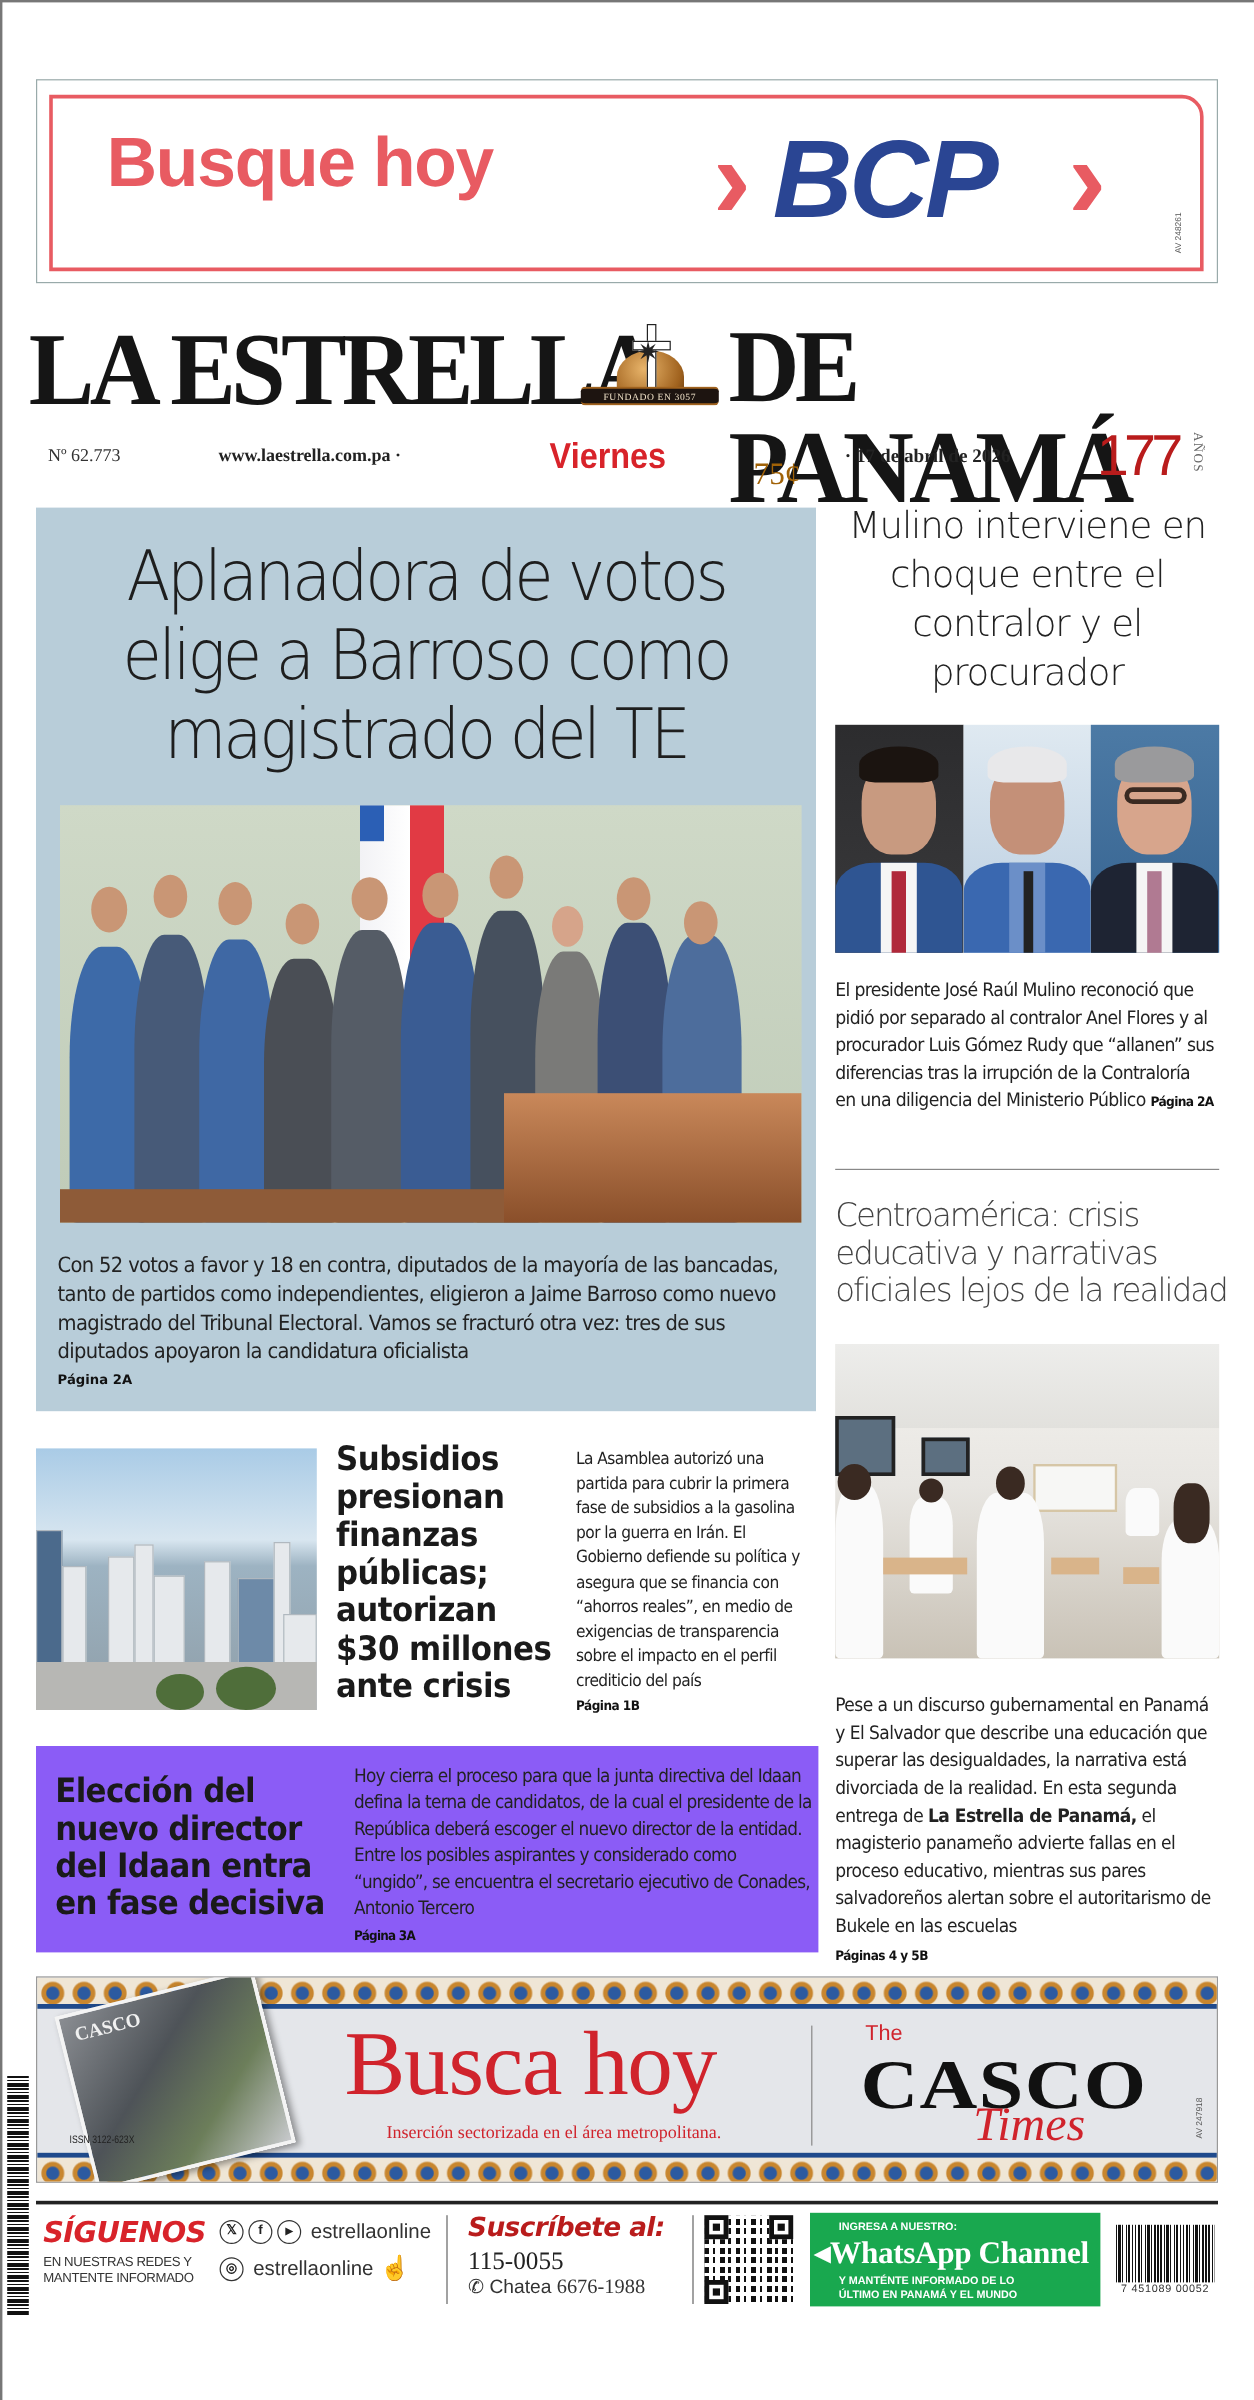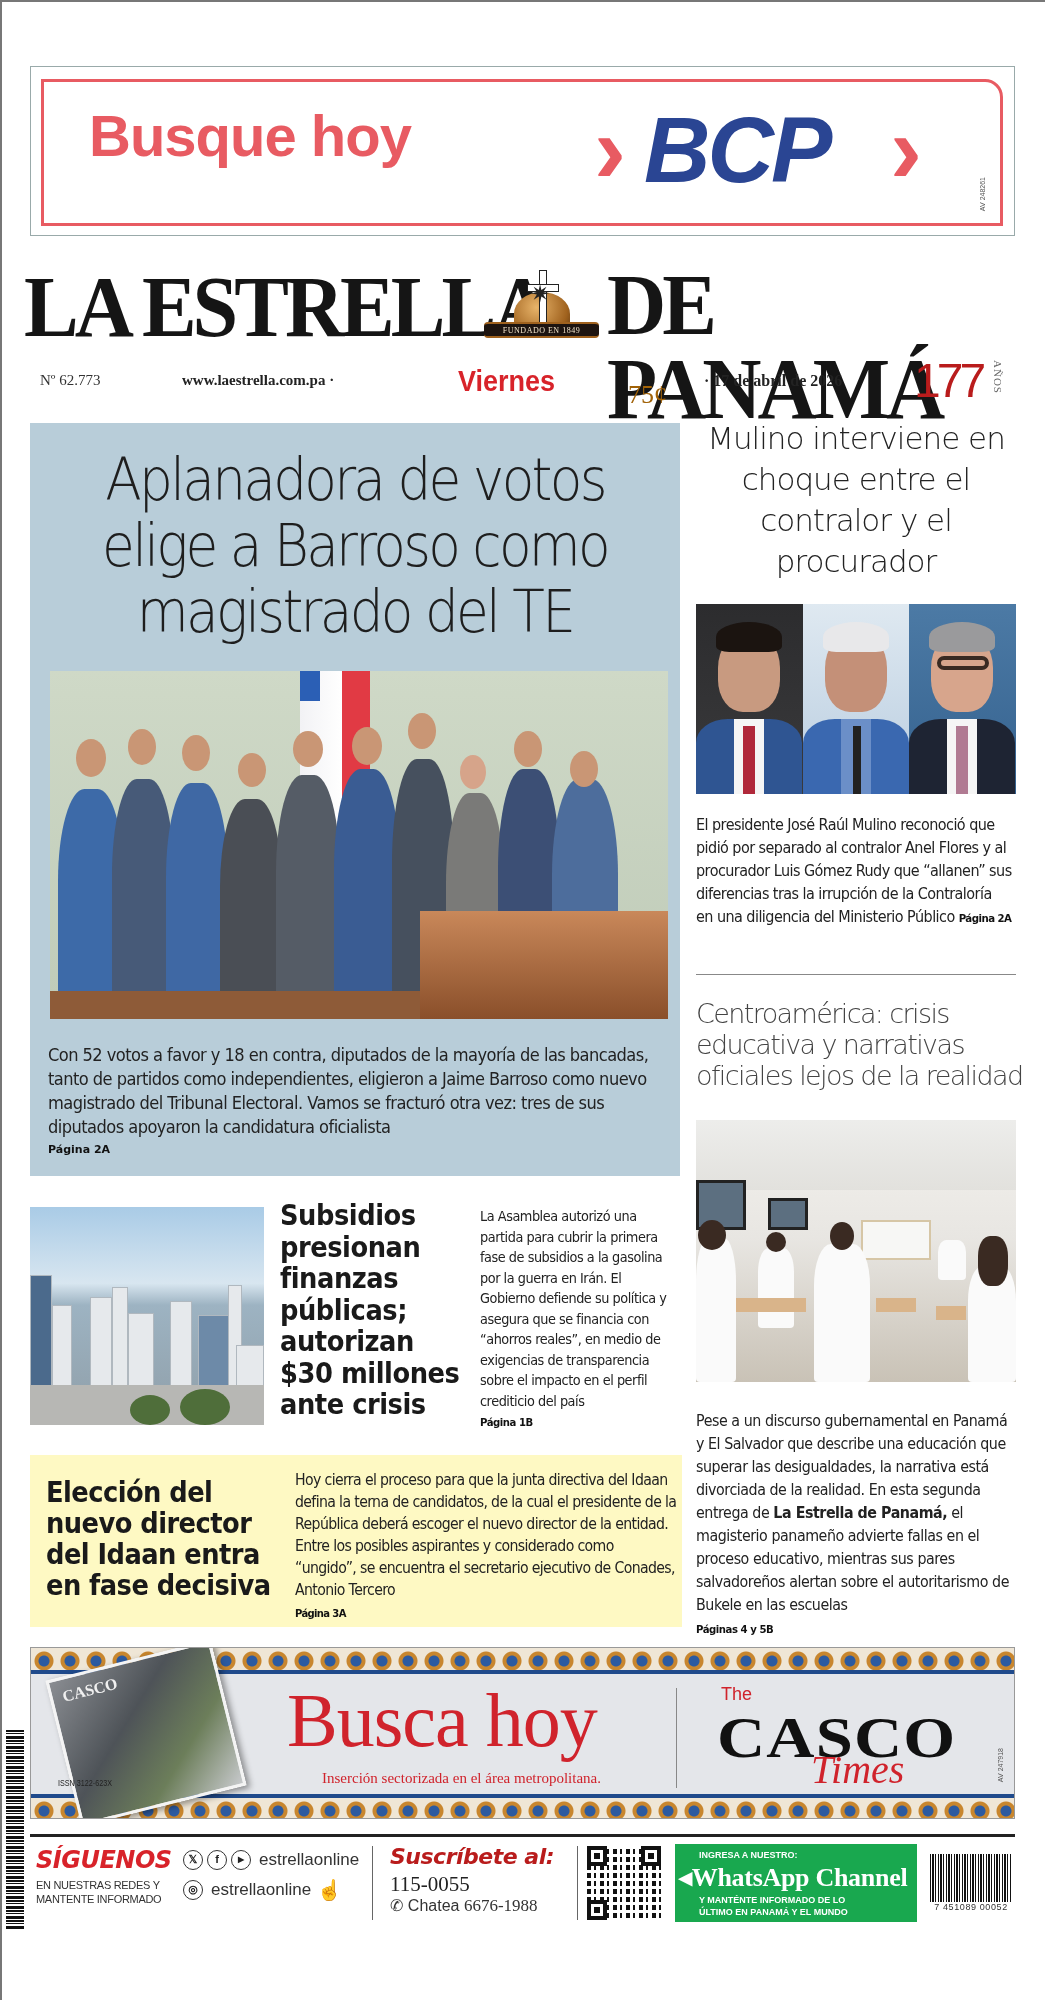--- a/index.html
+++ b/index.html
@@ -81,21 +81,21 @@
   .centro-body b { font-weight: bold; }
 
   
   .subsidios-photo { position: absolute; left: 30px; top: 1207px; width: 234px; height: 218px; overflow: hidden; background: linear-gradient(#a9cbe6 0%, #d8e6f0 35%, #9db3c2 45%, #8f9ea8 100%); }
   .subsidios-photo .bldg { position: absolute; bottom: 0; background: #e6e9ec; border: 1px solid #b0b8bf; }
   .subsidios-photo .tree { position: absolute; bottom: 0; border-radius: 50%; background: #4f6e3a; }
   .subsidios-title { position: absolute; left: 280px; top: 1200px; width: 200px; font-family: "DejaVu Sans", sans-serif; font-weight: bold; font-size: 28px; line-height: 31.5px; color: #1a1a1a; letter-spacing: -0.5px; transform: scaleX(0.92); transform-origin: left; }
   .subsidios-body { position: absolute; left: 480px; top: 1206px; width: 215px; font-family: "DejaVu Sans", sans-serif; font-size: 14px; line-height: 20.5px; color: #222; letter-spacing: -0.5px; transform: scaleX(0.92); transform-origin: left; }
 
   
-  .idaan-box { position: absolute; left: 30px; top: 1455px; width: 652px; height: 172px; background: #fef9c3; }
+  .idaan-box { position: absolute; left: 30px; top: 1455px; width: 652px; height: 172px; background: #8b5cf6; }
   .idaan-title { position: absolute; left: 16px; top: 22px; width: 250px; font-family: "DejaVu Sans", sans-serif; font-weight: bold; font-size: 28px; line-height: 31px; color: #1a1a1a; letter-spacing: -0.6px; transform: scaleX(0.92); transform-origin: left; }
   .idaan-body { position: absolute; left: 265px; top: 14px; width: 420px; font-family: "DejaVu Sans", sans-serif; font-size: 15.5px; line-height: 22px; color: #222; letter-spacing: -0.7px; transform: scaleX(0.91); transform-origin: left; }
 
   
   .ad-casco { position: absolute; left: 30px; top: 1647px; width: 985px; height: 172px; border: 1px solid #999; background: #e4e6ea; overflow: hidden; }
   .tile-band { position: absolute; left: 0; width: 985px; height: 26px; background:
       radial-gradient(circle at 50% 50%, #2c5aa0 0 5px, transparent 6px) 0 0/26px 26px,
       radial-gradient(circle at 50% 50%, #c8862e 0 9px, transparent 10px) 0 0/26px 26px,
       #efe6d6; border-bottom: 4px solid #1f4a8c; }
   .tile-band.bottom { border-bottom: none; border-top: 4px solid #1f4a8c; }
@@ -157,21 +157,21 @@
     <div class="ad-code">AV 248261</div>
   </div>
 </div>
 
 <div class="masthead">
   <div class="mast-left">LA ESTRELLA</div>
   <div class="emblem">
     <div class="globe"></div>
     <div class="cross"></div>
     <div class="star">✷</div>
-    <div class="ribbon">FUNDADO EN 1849</div>
+    <div class="ribbon">FUNDADO EN 3057</div>
   </div>
   <div class="mast-right">DE PANAMÁ</div>
 </div>
 
 <div class="dateline">
   <span class="dl-num">Nº  62.773</span>
   <span class="dl-url">www.laestrella.com.pa ·</span>
   <span class="dl-day">Viernes</span>
   <span class="dl-price">75¢</span>
   <span class="dl-date">· 17 de abril de 2026</span>

